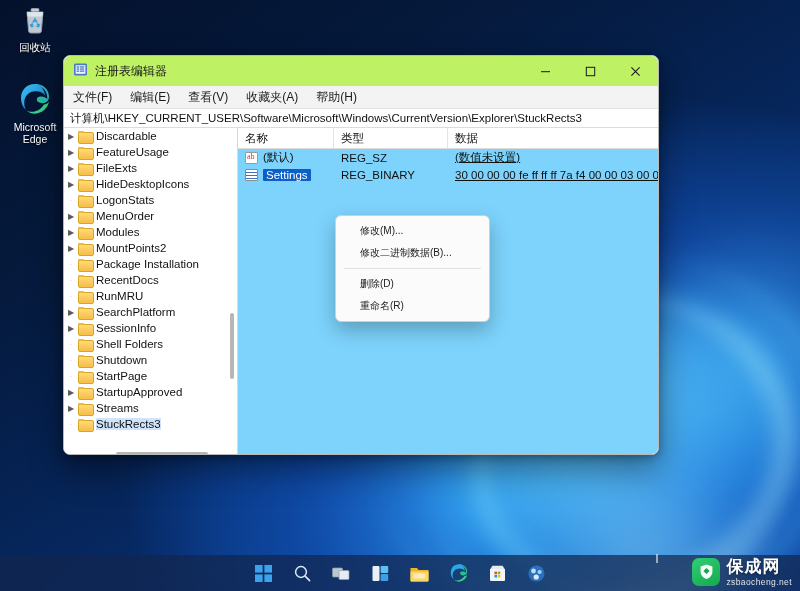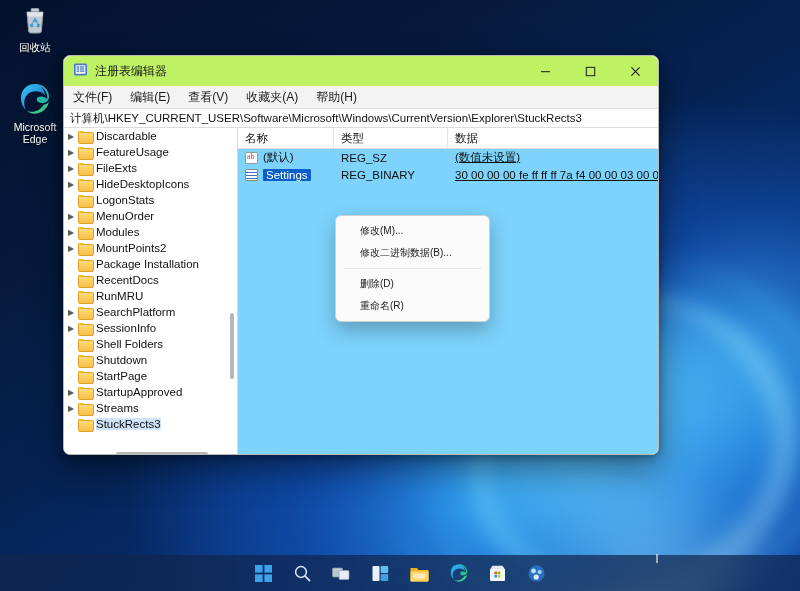--- a/index.html
+++ b/index.html
@@ -446,14 +446,26 @@
         <circle cx="9.5" cy="9.5" r="8" fill="#2f7fd6" opacity=".75"></circle>
         <circle cx="6.5" cy="7" r="2.4" fill="#bfe2fa"></circle>
         <circle cx="12.6" cy="8" r="2.1" fill="#9fd4f7"></circle>
         <circle cx="9.2" cy="13" r="2.6" fill="#d8eeff"></circle>
       </svg>
     </div>
   </div>
 
   <div id="wm-tick"></div>
 
+  <div id="watermark">
+    <div id="wm-logo">
+      <svg width="17" height="17" viewBox="0 0 17 17">
+        <path d="M8.5 1.4 L14.4 3.6 v5.2 c0 3.6-2.6 6.2-5.9 7.3 -3.3-1.1-5.9-3.7-5.9-7.3 V3.6 Z" fill="#ffffff" opacity=".95"></path>
+        <path d="M8.5 5 L11.6 8 8.5 11.1 5.4 8 Z" fill="#17a34f"></path>
+      </svg>
+    </div>
+    <div id="wm-texts">
+      <div id="wm-title">保成网</div>
+      <div id="wm-sub">zsbaocheng.net</div>
+    </div>
+  </div>
 
 </div>
 
 </body></html>

